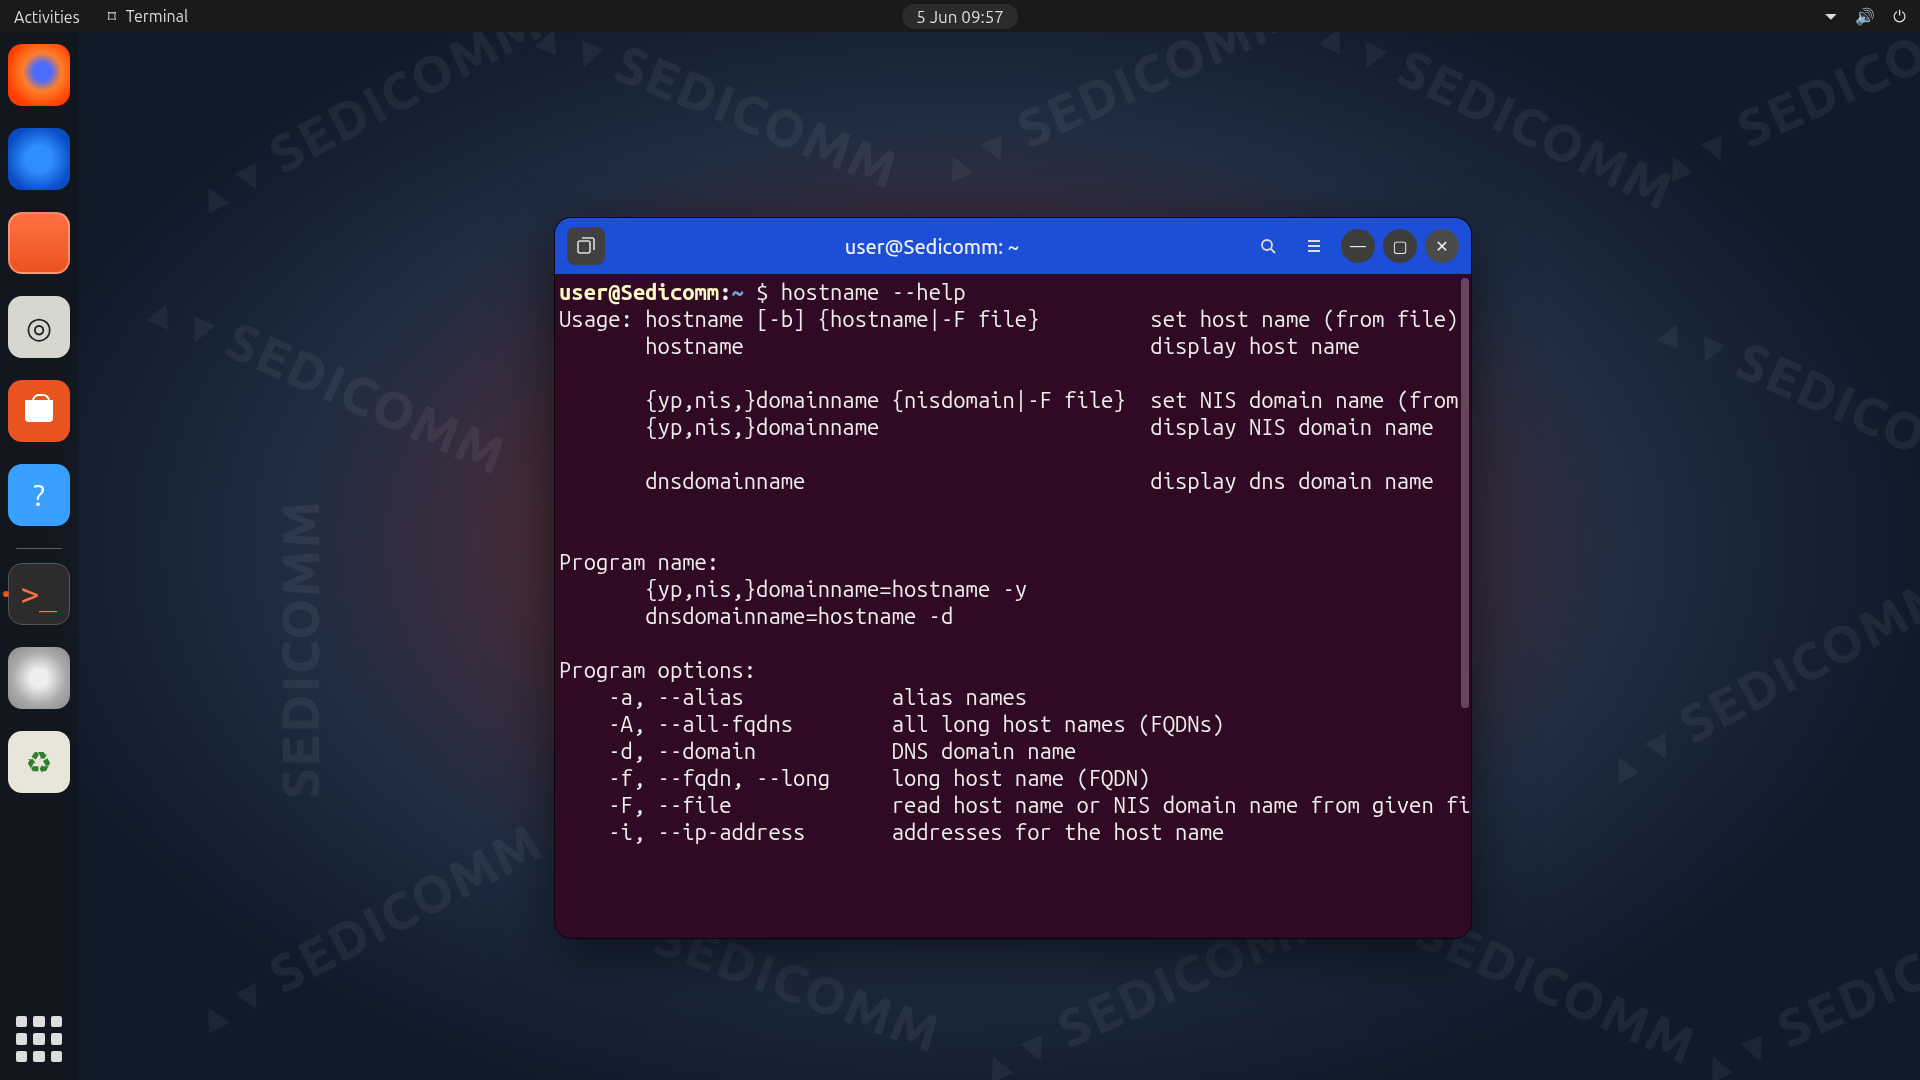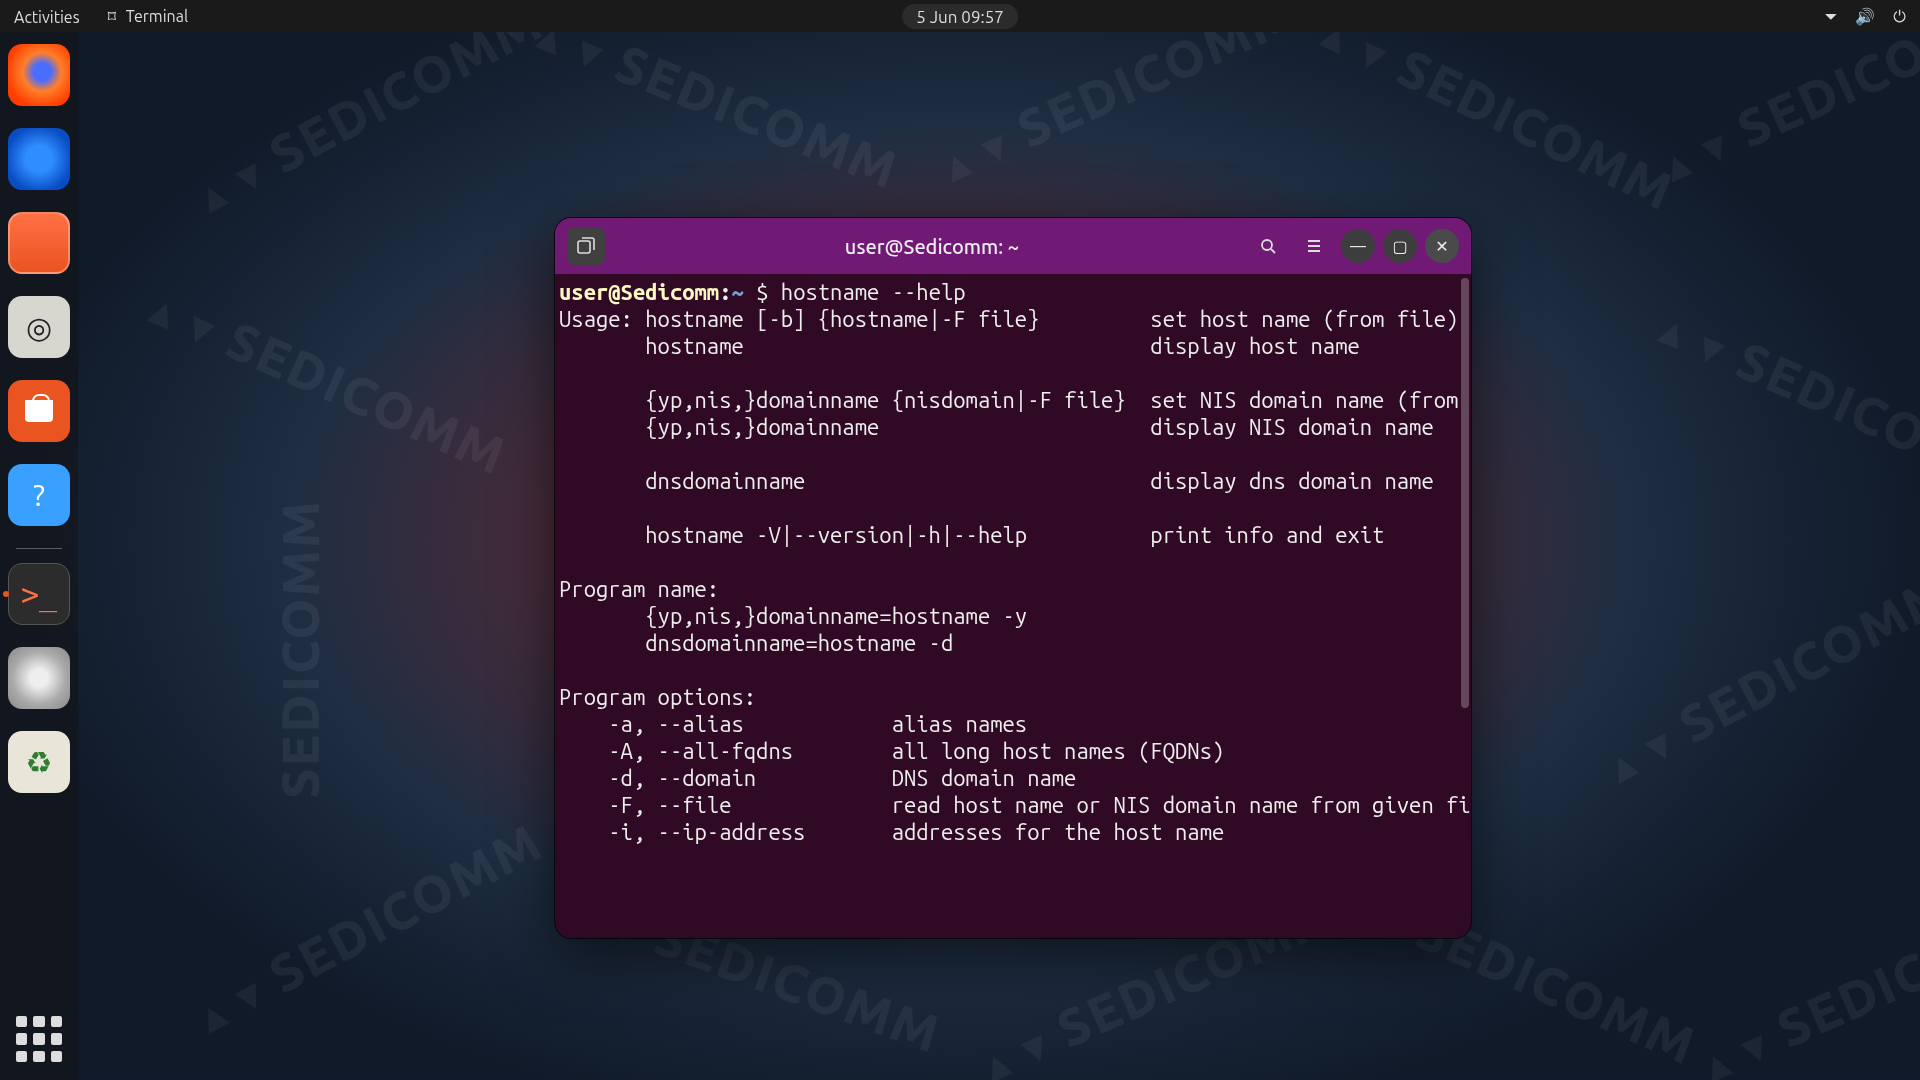--- a/index.html
+++ b/index.html
@@ -69,21 +69,21 @@
 .dock .apps-grid span { background: #ddd; border-radius: 2px; }
 .dock .sep { width: 46px; height: 0; border-top: 1px solid rgba(255,255,255,0.3); margin-bottom: 14px; }
 
 .terminal-window {
   position: absolute; left: 555px; top: 218px; width: 916px; height: 720px;
   border-radius: 16px; overflow: hidden;
   box-shadow: 0 18px 60px rgba(0,0,0,0.6), 0 0 0 1px rgba(0,0,0,0.7);
   background: #300a24;
 }
 .titlebar {
-  height: 56px; background: #701a75;
+  height: 56px; background: #1d4ed8;
   display: flex; align-items: center; padding: 0 12px; color: #eee;
 }
 .titlebar .tb-btn {
   width: 38px; height: 38px; border-radius: 8px;
   display: flex; align-items: center; justify-content: center; font-size: 18px;
   color: #eee;
 }
 .titlebar .new-tab { background: #404040; margin-right: 10px; }
 .titlebar .title { flex: 1; text-align: center; font-size: 20px; font-weight: 500; }
 .titlebar .rgrp { display: flex; align-items: center; gap: 8px; }
@@ -209,27 +209,27 @@
     <div class="row"><span class="g">user@Sedicomm</span><span class="w">:</span><span class="b">~</span><span class="w"> </span><span class="n">$</span><span class="n"> </span><span class="n">hostname --help</span></div>
     <div id="term-output">
         <div class="row n">Usage: hostname [-b] {hostname|-F file}         set host name (from file)</div>
         <div class="row n">       hostname                                 display host name</div>
         <div class="row n"> </div>
         <div class="row n">       {yp,nis,}domainname {nisdomain|-F file}  set NIS domain name (from file)</div>
         <div class="row n">       {yp,nis,}domainname                      display NIS domain name</div>
         <div class="row n"> </div>
         <div class="row n">       dnsdomainname                            display dns domain name</div>
         <div class="row n"> </div>
-        <div class="row n">       hostname -V|--version|-h|--help          print info and exit</div>
         <div class="row n"> </div>
         <div class="row n">Program name:</div>
         <div class="row n">       {yp,nis,}domainname=hostname -y</div>
         <div class="row n">       dnsdomainname=hostname -d</div>
         <div class="row n"> </div>
         <div class="row n">Program options:</div>
         <div class="row n">    -a, --alias            alias names</div>
         <div class="row n">    -A, --all-fqdns        all long host names (FQDNs)</div>
         <div class="row n">    -d, --domain           DNS domain name</div>
+        <div class="row n">    -f, --fqdn, --long     long host name (FQDN)</div>
         <div class="row n">    -F, --file             read host name or NIS domain name from given file</div>
         <div class="row n">    -i, --ip-address       addresses for the host name</div>
       </div>
   </div>
 </div>
 
 </body></html>

